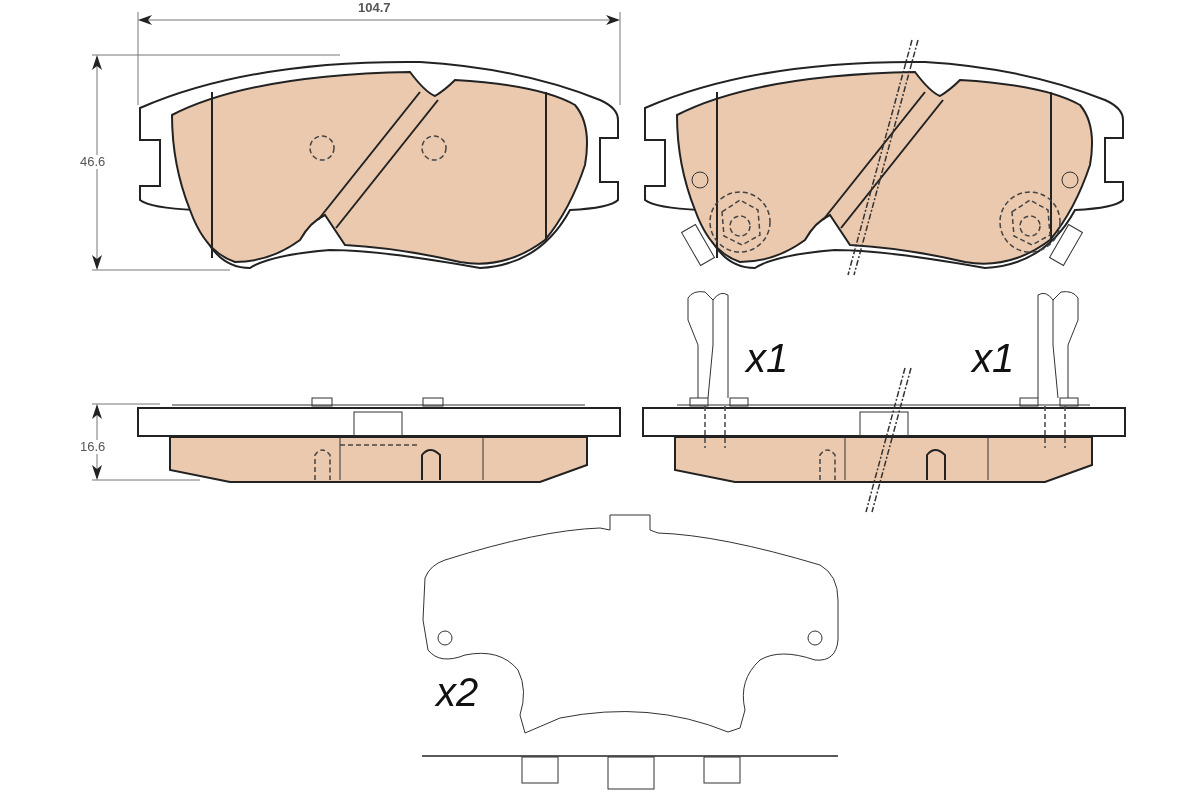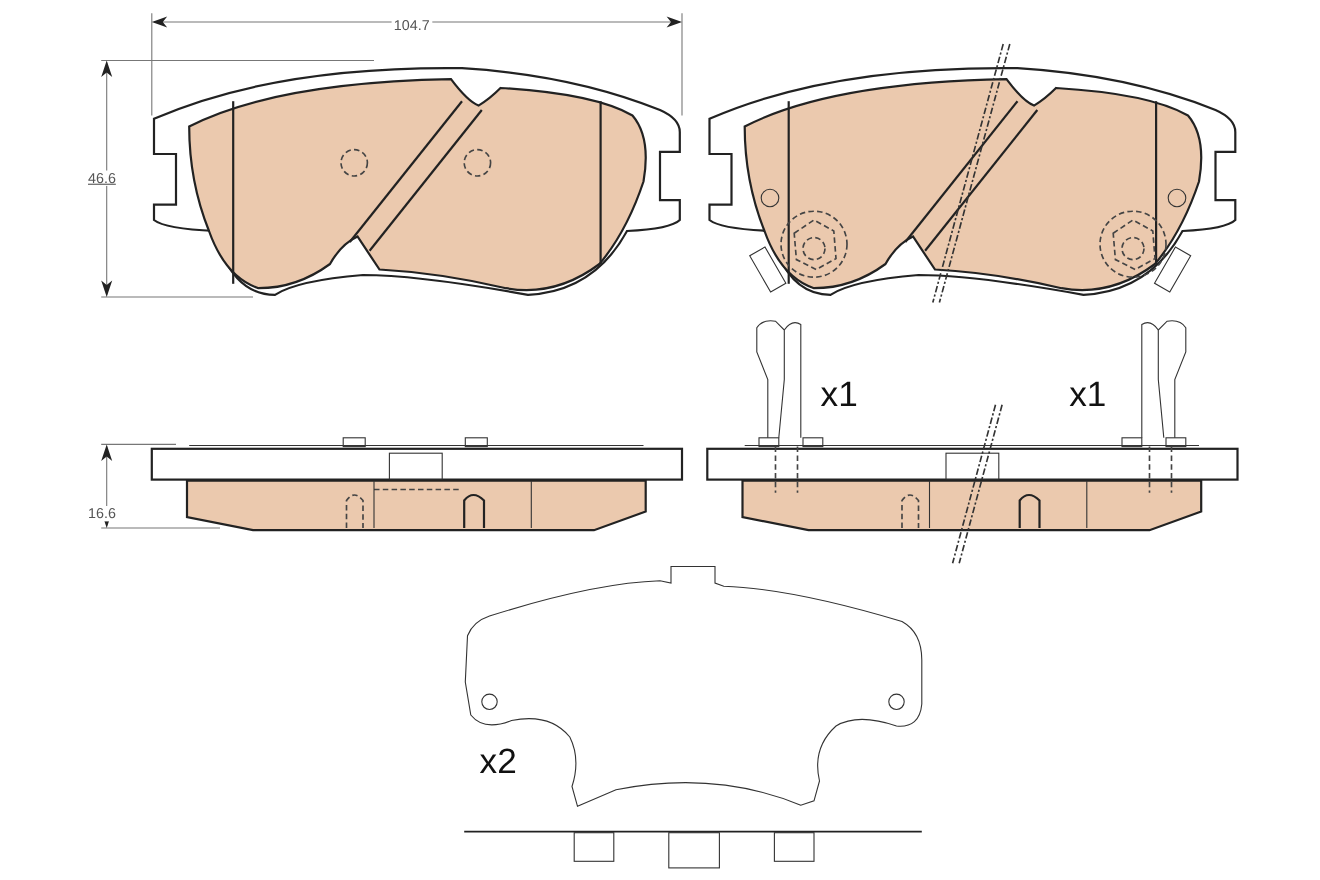--- a/index.html
+++ b/index.html
@@ -1,19 +1,19 @@
 <!DOCTYPE html>
 <html><head>
 <meta charset="utf-8">
 <style>
   html, body { margin:0; padding:0; background:#ffffff; }
   body { width:1200px; height:800px; position:relative; overflow:hidden; font-family:"Liberation Sans", sans-serif; }
   svg { position:absolute; left:0; top:0; }
   .dim-label { position:absolute; font-size:13px; color:#555; background:#fff; padding:0 2px; line-height:14px; }
-  .qty-label { position:absolute; font-size:32px; color:#111; line-height:40px; }
+  .qty-label { position:absolute; font-size:40px; color:#111; line-height:40px;font-style:italic; }
   .outline { fill:none; stroke:#222; stroke-width:2; }
   .thin { fill:none; stroke:#333; stroke-width:1; }
   .pad { fill:#EBC9AE; stroke:#222; stroke-width:2; }
   .dash { fill:none; stroke:#444; stroke-width:1.5; stroke-dasharray:5 3; }
   .dimline { fill:none; stroke:#777; stroke-width:1; }
   .backing { fill:#fff; stroke:#222; stroke-width:2; }
   .breakline { fill:none; stroke:#333; stroke-width:1.5; stroke-dasharray:6 2 2 2; }
 </style>
 </head>
 <body>
@@ -121,19 +121,19 @@
     <path class="thin" d="M610,530 L610,515 L650,515 L650,530 L658,533 Q720,535 820,565 Q838,575 838,600 L838,640 Q836,662 815,660 Q780,648 760,660 Q738,680 745,710 L740,728 L728,732 Q650,700 560,718 L525,733 L520,715 Q528,690 518,670 Q500,648 465,655 Q440,665 428,650 L423,620 L425,578 Q430,565 445,560 Q540,530 600,528 Z"></path>
     <circle class="thin" cx="445" cy="638" r="7"></circle>
     <circle class="thin" cx="815" cy="638" r="7"></circle>
     <line class="outline" x1="422" y1="756" x2="838" y2="756" style="stroke-width:1.5"></line>
     <rect class="thin" x="522" y="757" width="36" height="26"></rect>
     <rect class="thin" x="608" y="757" width="46" height="32"></rect>
     <rect class="thin" x="704" y="757" width="36" height="26"></rect>
   </g>
 </svg>
 
-<span class="dim-label" style="left:356px; top:16px;">104.7</span>
-<span class="dim-label" style="left:78px; top:155px;text-decoration:underline;">46.6</span>
-<span class="dim-label" style="left:78px; top:460px;">16.6</span>
+<span class="dim-label" style="left:356px; top:1px;font-weight:bold;">104.7</span>
+<span class="dim-label" style="left:78px; top:155px;">46.6</span>
+<span class="dim-label" style="left:78px; top:440px;">16.6</span>
 
 <span class="qty-label" style="left:746px; top:338px;">x1</span>
 <span class="qty-label" style="left:972px; top:338px;">x1</span>
 <span class="qty-label" style="left:436px; top:672px;">x2</span>
 
 </body></html>

